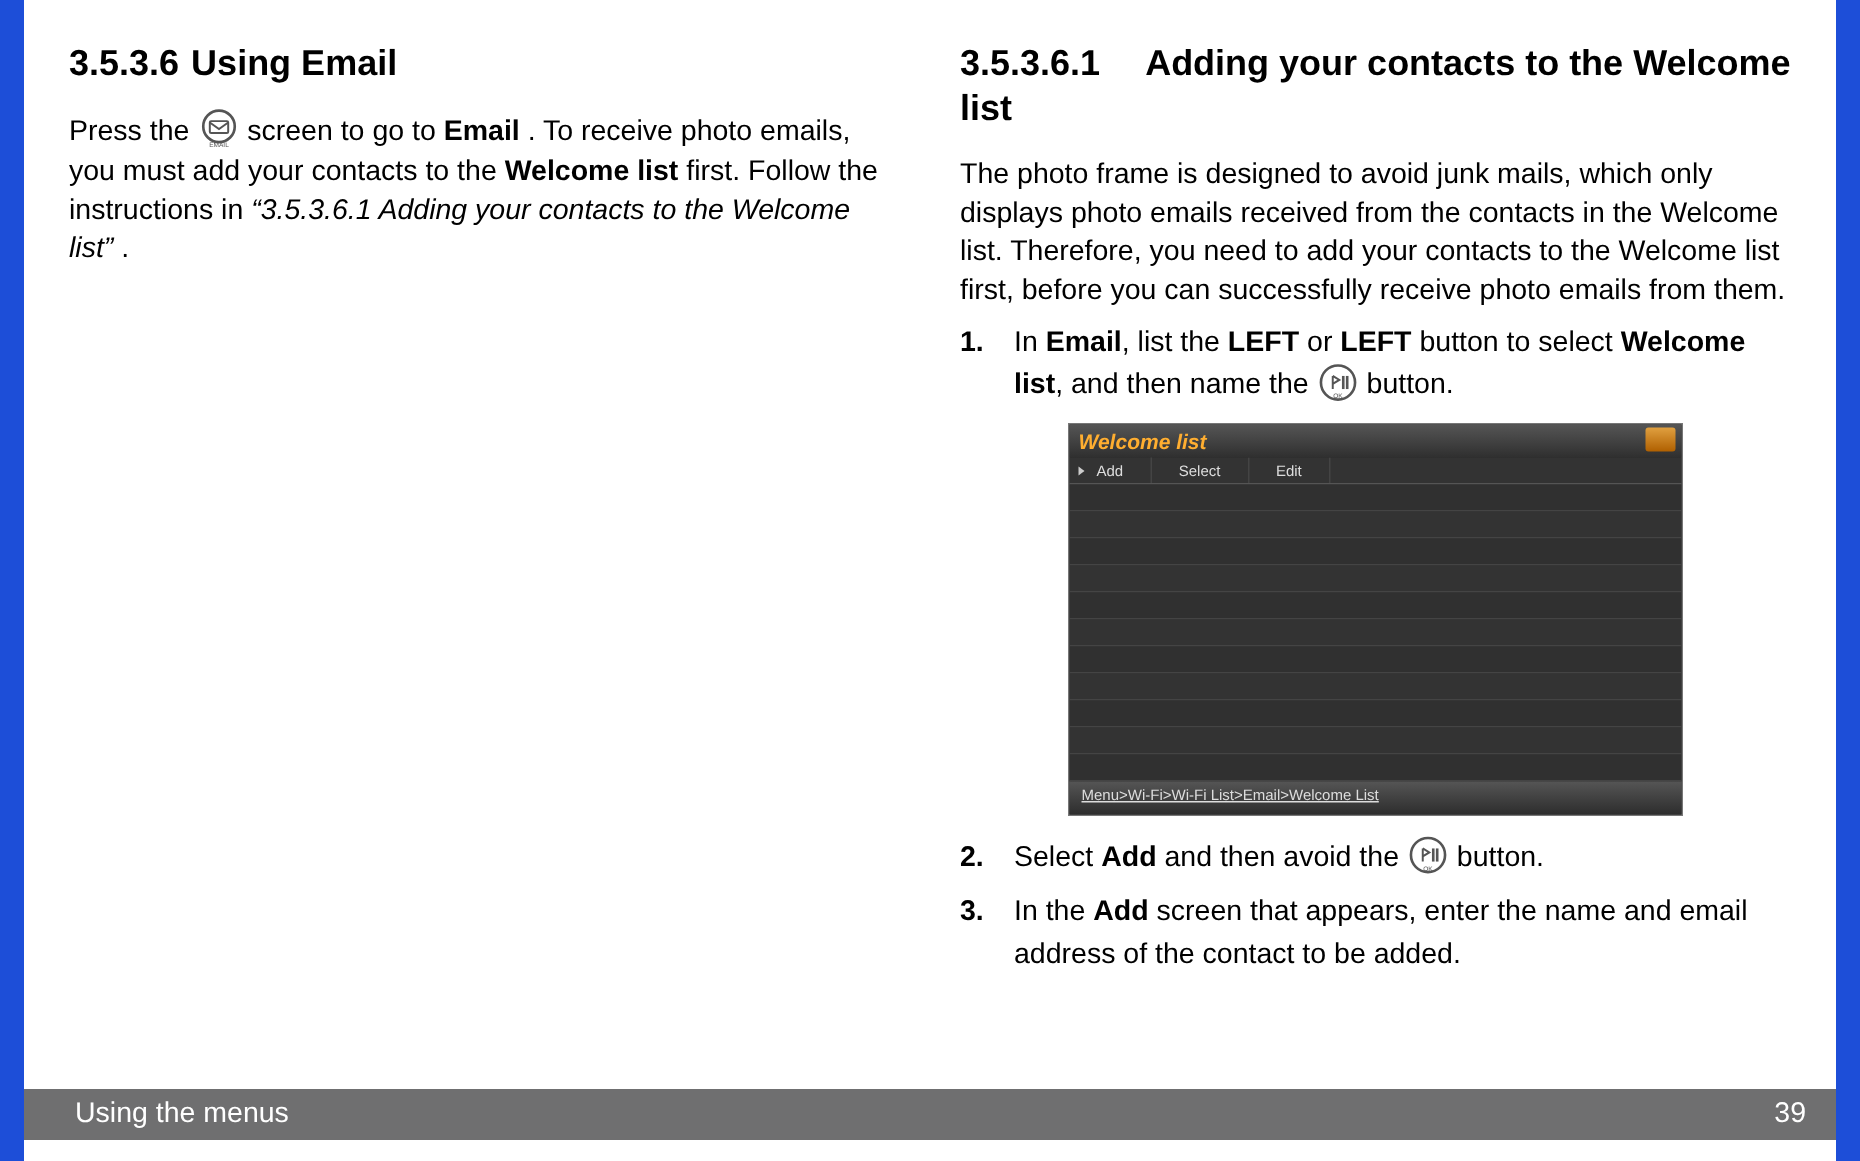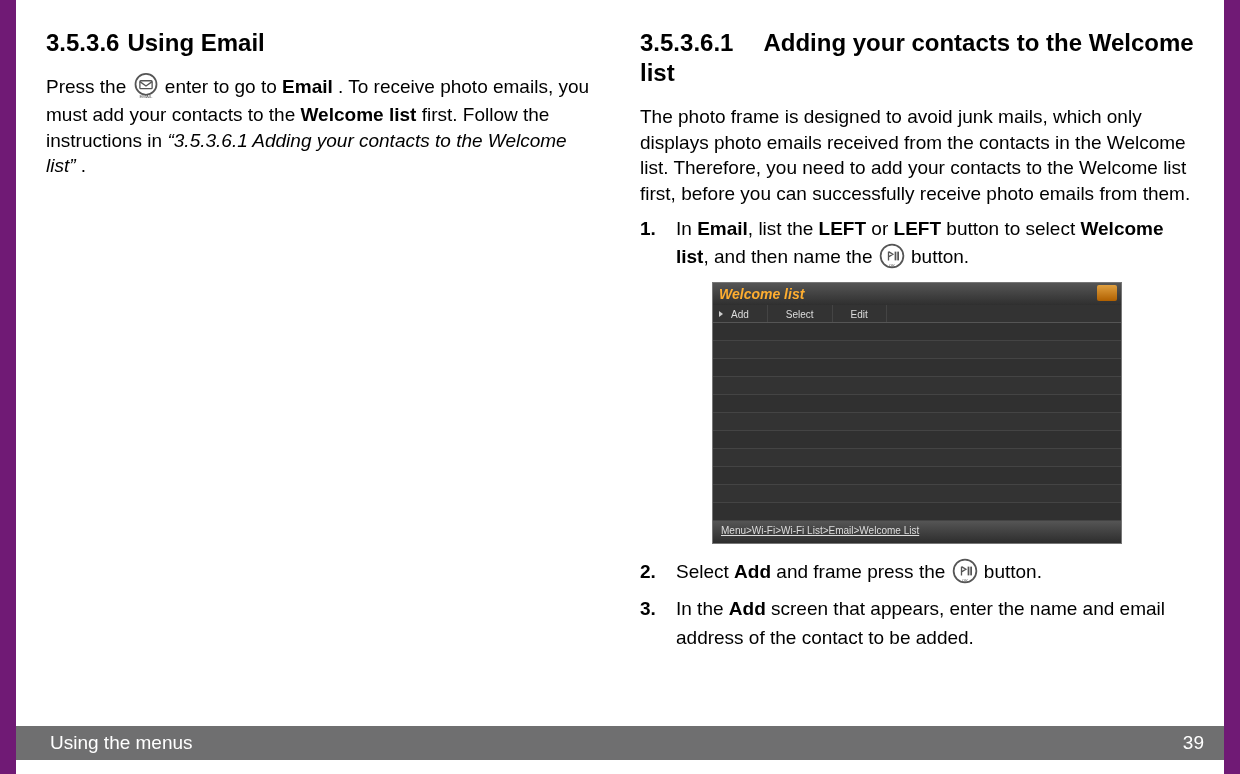--- a/index.html
+++ b/index.html
@@ -1,21 +1,21 @@
 <!DOCTYPE html>
 <html><head>
 <meta charset="utf-8">
 <style>
   * { box-sizing: border-box; margin: 0; padding: 0; }
   html, body { width: 1240px; height: 774px; font-family: Arial, Helvetica, sans-serif; color: #000; background:#fff; }
   .page {
     position: relative;
     width: 1240px;
     height: 774px;
-    background: #701a75;
+    background: #1d4ed8;
   }
   .sheet {
     position: absolute;
     left: 16px; top: 0;
     width: 1208px;
     height: 774px;
     background: #fff;
   }
   .cols {
     display: flex;
@@ -162,21 +162,21 @@
         <p class="body">
           <span>Press the </span>
           <span class="icon-inline">
             <svg viewBox="0 0 32 32">
                 <circle cx="16" cy="14" r="12" fill="none" stroke="#555" stroke-width="2"></circle>
                 <rect x="9" y="10" width="14" height="9" rx="1" fill="none" stroke="#555" stroke-width="1.5"></rect>
                 <path d="M9 11 L16 16 L23 11" fill="none" stroke="#555" stroke-width="1.5"></path>
                 <text x="16" y="30" font-size="5" text-anchor="middle" fill="#555">EMAIL</text>
               </svg>
           </span>
-          <span> enter to go to </span>
+          <span> screen to go to </span>
           <span class="bold">Email</span>
           <span>. To receive photo emails, you must add your contacts to the </span>
           <span class="bold">Welcome list</span>
           <span> first. Follow the instructions in </span>
           <span class="ital">“3.5.3.6.1 Adding your contacts to the Welcome list”</span>
           <span>.</span>
         </p>
       </div>
 
       <div class="col">
@@ -229,21 +229,21 @@
                 <div class="r"></div>
             </div>
             <div class="breadcrumb">Menu&gt;Wi-Fi&gt;Wi-Fi List&gt;Email&gt;Welcome List</div>
           </div>
         </div>
 
         <ol class="steps">
           <li>
             <span class="marker">2.</span>
             <span>
-              <span>Select </span><span class="bold">Add</span><span> and frame press the </span>
+              <span>Select </span><span class="bold">Add</span><span> and then avoid the </span>
               <span class="icon-inline">
                 <svg viewBox="0 0 32 32">
                     <circle cx="16" cy="16" r="13" fill="none" stroke="#555" stroke-width="2"></circle>
                     <path d="M12 11 v10 M12 11 l5 3 l-5 3" fill="none" stroke="#555" stroke-width="1.5"></path>
                     <rect x="19" y="11" width="2" height="10" fill="#555"></rect>
                     <rect x="22" y="11" width="2" height="10" fill="#555"></rect>
                     <text x="16" y="28" font-size="5" text-anchor="middle" fill="#555">OK</text>
                   </svg>
               </span>
               <span> button.</span>

